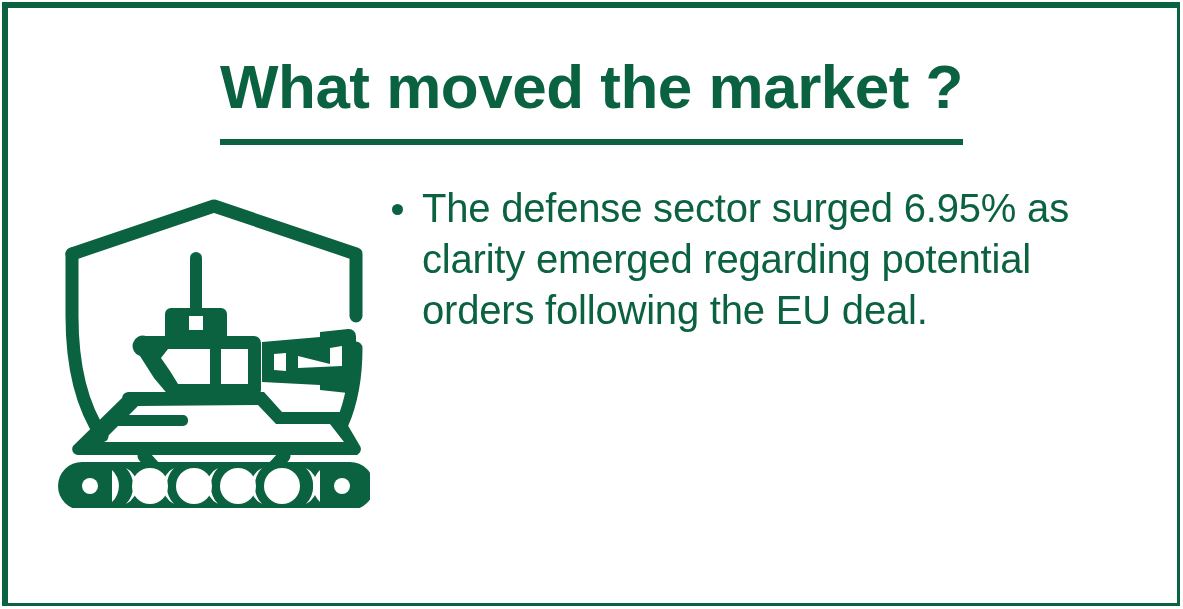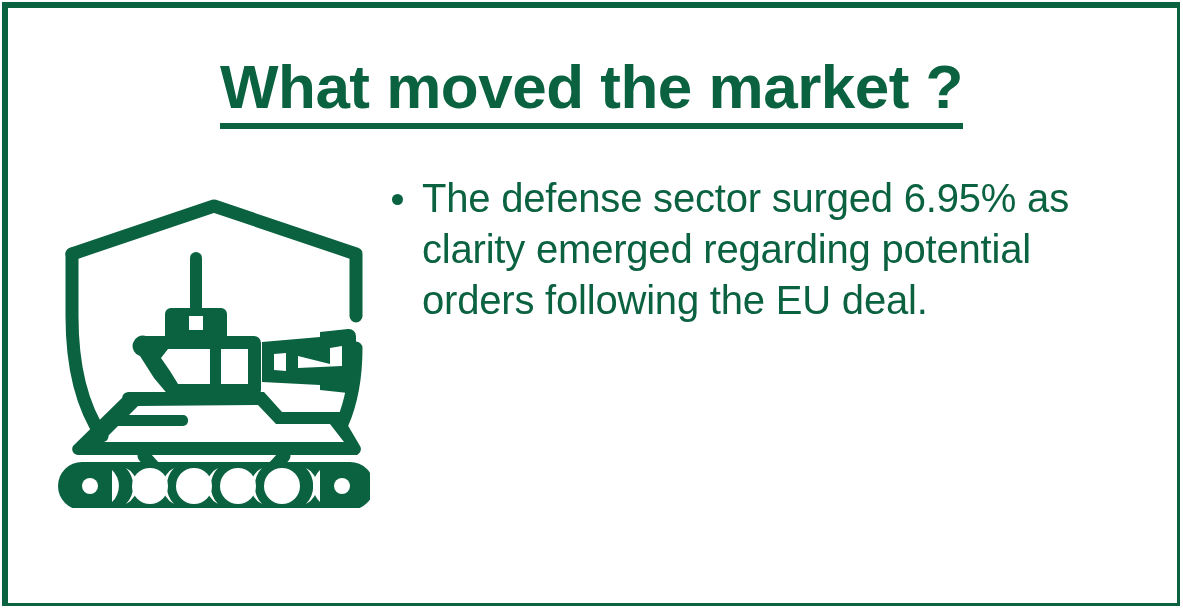--- a/index.html
+++ b/index.html
@@ -43,21 +43,21 @@
   }
   .title {
     display: inline-block;
     color: #0A6240;
     font-family: "Liberation Sans", sans-serif;
     font-weight: bold;
     font-size: 62px;
     line-height: 66px;
     letter-spacing: -0.5px;
     white-space: nowrap;
-    padding-bottom: 3px;
+    padding-bottom: 19px;
     border-bottom: 6px solid #0A6240;
   }
 
   
   .icon-box {
     position: absolute;
     left: 58px;
     top: 196px;
     width: 312px;
     height: 312px;
@@ -65,21 +65,21 @@
   .icon-box svg {
     display: block;
     width: 100%;
     height: 100%;
   }
 
   
   .bullets {
     position: absolute;
     left: 386px;
-    top: 173px;
+    top: 183px;
     width: 760px;
     margin: 0;
     padding: 0;
     list-style: none;
   }
   .bullet {
     position: relative;
     padding-left: 36px;
     margin: 0 0 4px 0;
     color: #0A6240;

